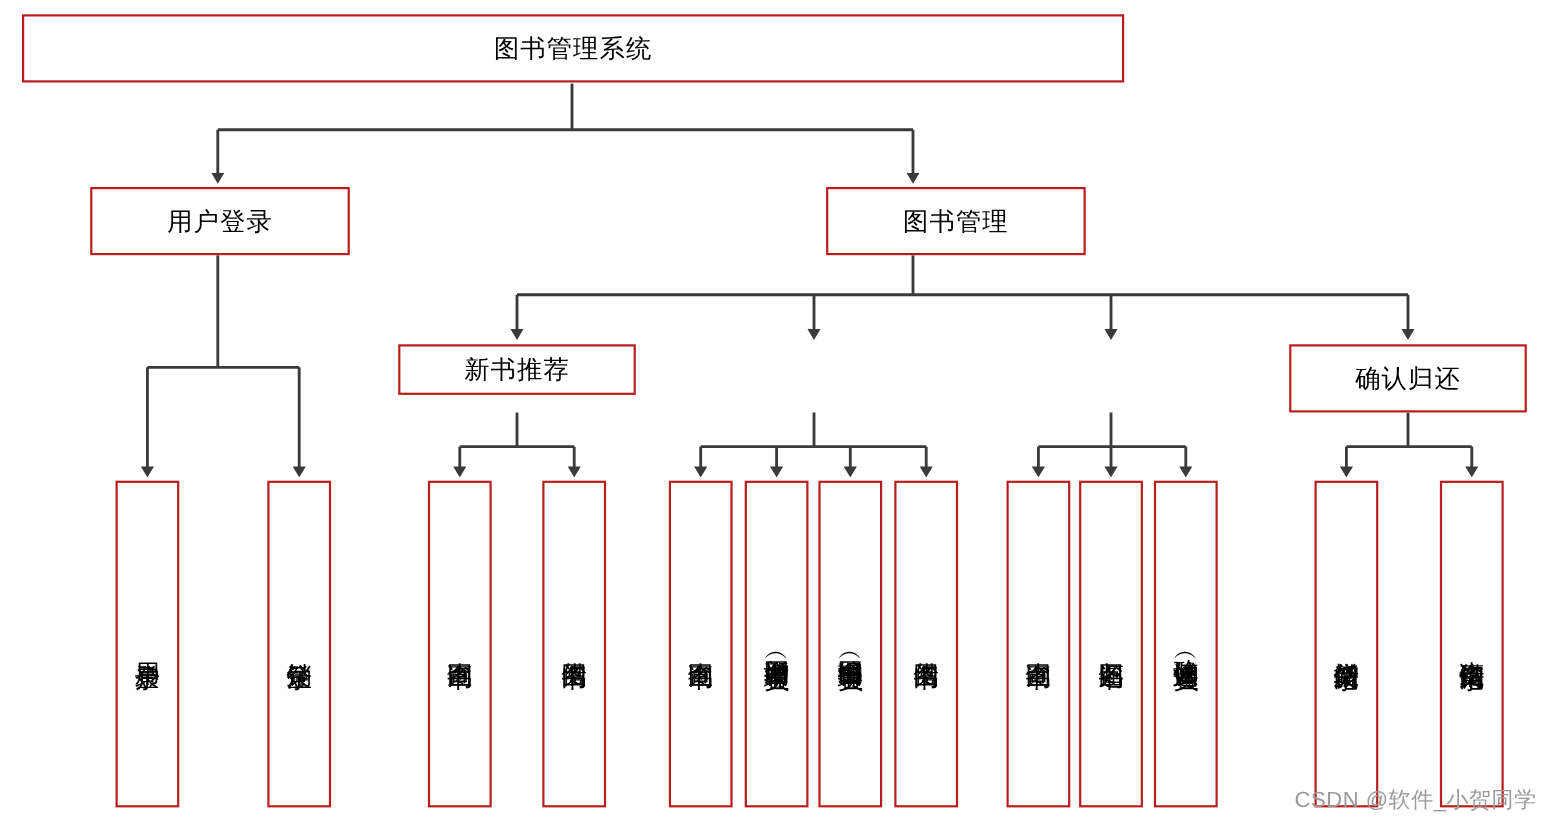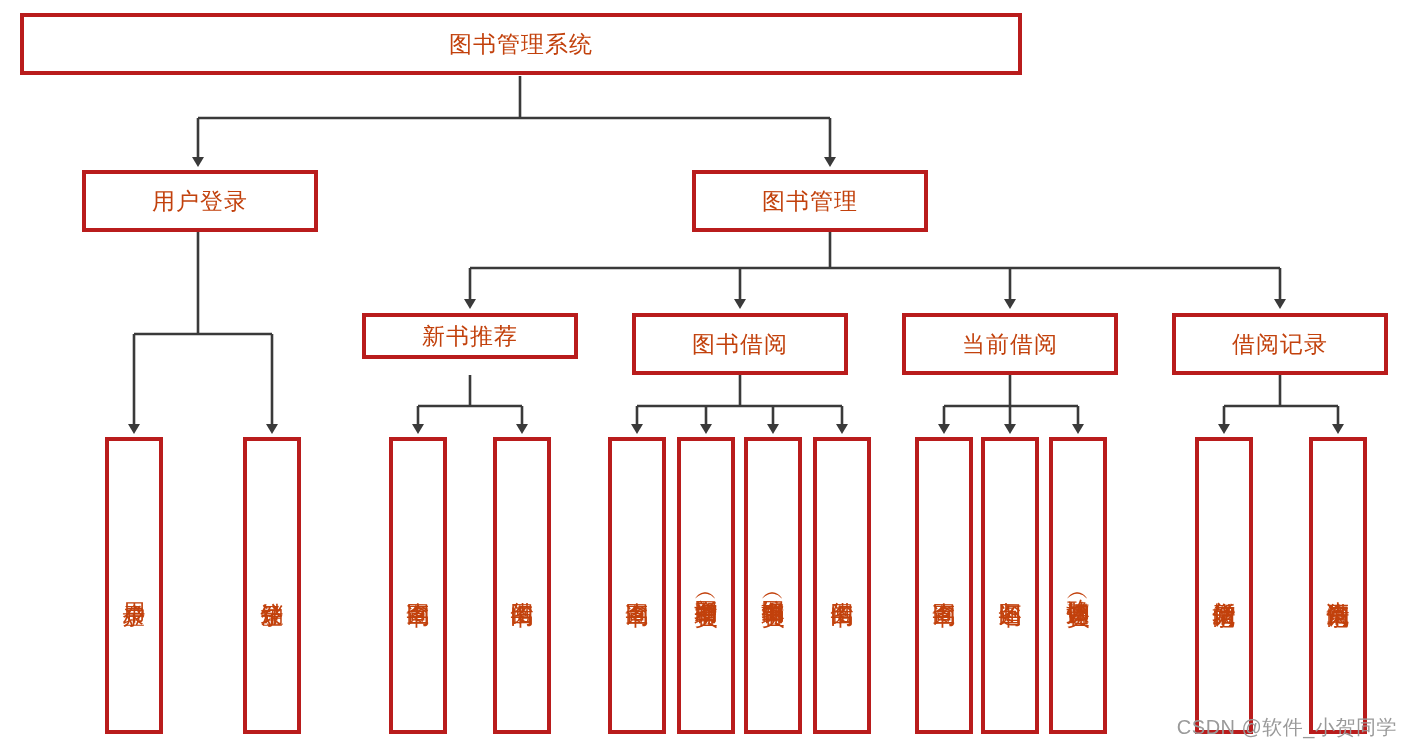--- a/index.html
+++ b/index.html
@@ -19,25 +19,25 @@
     position: absolute;
     left: 0;
     top: 0;
     width: 1405px;
     height: 747px;
   }
   .node {
     position: absolute;
     box-sizing: border-box;
     background: #ffffff;
-    border: 4px solid #b91c1c;
+    border: 2px solid #b91c1c;
     display: flex;
     align-items: center;
     justify-content: center;
-    color: #c2410c;
+    color: #000000;
   }
   .node.horizontal {
     font-size: 23px;
     letter-spacing: 1px;
   }
   .node.vertical {
     writing-mode: vertical-rl;
     text-orientation: upright;
     font-size: 23px;
     line-height: 1.18;
@@ -119,35 +119,29 @@
     </g>
   </svg>
 
   <div class="node horizontal" style="left:20px; top:13px; width:1002px; height:62px;">
     <span>图书管理系统</span>
   </div>
 
   <div class="node horizontal" style="left:82px; top:170px; width:236px; height:62px;">
     <span>用户登录</span>
   </div>
-  <div class="node horizontal" style="left:692px; top:170px; width:236px; height:62px;">
+  <div class="node horizontal" style="left:751px; top:170px; width:236px; height:62px;">
     <span>图书管理</span>
   </div>
 
   <div class="node horizontal" style="left:362px; top:313px; width:216px; height:46px;">
     <span>新书推荐</span>
   </div>
-  <div class="node horizontal" style="left:632px; top:313px; width:216px; height:62px;">
-    <span>图书借阅</span>
-  </div>
-  <div class="node horizontal" style="left:902px; top:313px; width:216px; height:62px;">
-    <span>当前借阅</span>
-  </div>
   <div class="node horizontal" style="left:1172px; top:313px; width:216px; height:62px;">
-    <span>借阅记录</span>
+    <span>确认归还</span>
   </div>
 
   <div class="node vertical" style="left:105px; top:437px; width:58px; height:297px;">
     <span class="vtext">用户登录</span>
   </div>
   <div class="node vertical" style="left:243px; top:437px; width:58px; height:297px;">
     <span class="vtext">注销登录</span>
   </div>
 
   <div class="node vertical" style="left:389px; top:437px; width:58px; height:297px;">

